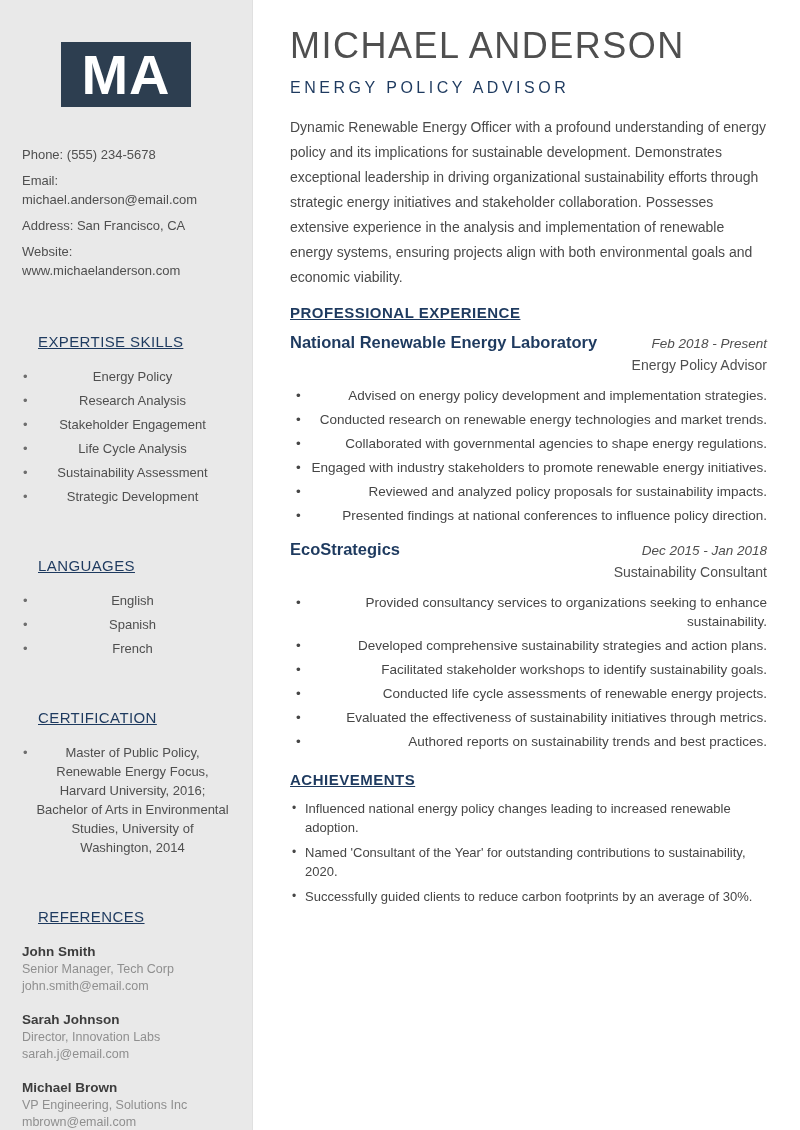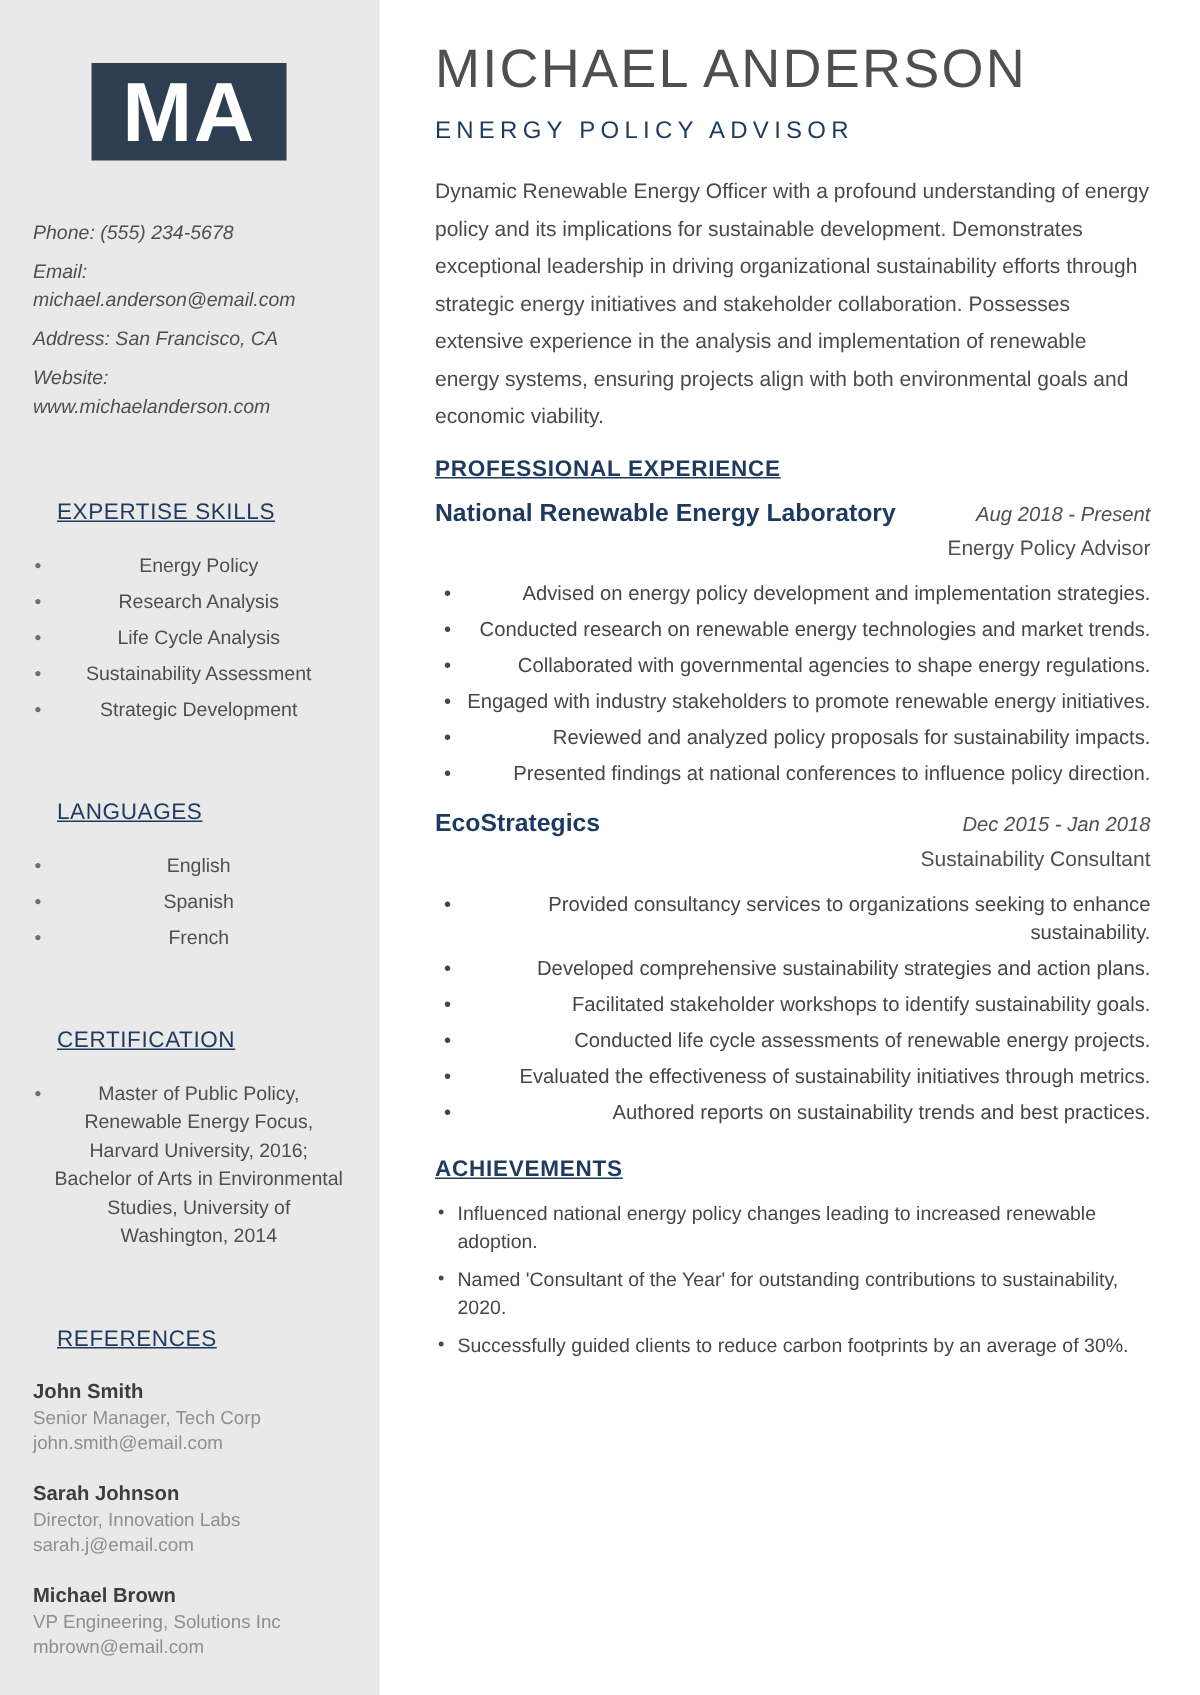--- a/index.html
+++ b/index.html
@@ -27,21 +27,21 @@
     padding:26px 22px 30px 22px;
     display:flex;flex-direction:column;
     border-right:1px solid #e0e0e0;
   }
   .monogram{
     width:130px;height:126px;margin:16px auto;
     background:var(--monogram-bg);
     color:#fff;display:flex;align-items:center;justify-content:center;
     font-size:56px;font-weight:700;letter-spacing:1px;
   }
-  .contact{margin-top:22px;font-style:italic;}
+  .contact{margin-top:22px;}
   .contact p{margin:0 0 7px 0;font-size:13px;line-height:19px;color:#4f4f4f;}
 
   .side-section{margin-top:30px;}
   .side-section h2{
     margin:16px;font-size:15px;font-weight:400;color:var(--accent);
     text-decoration:underline;letter-spacing:0.4px;
   }
   .side-list{list-style:none;margin:17px 0 0 0;padding:0;}
   .side-list li{
     position:relative;padding-left:13px;
@@ -104,20 +104,21 @@
       <p>Email: michael.anderson@email.com</p>
       <p>Address: San Francisco, CA</p>
       <p>Website: www.michaelanderson.com</p>
     </div>
 
     <section class="side-section">
       <h2>EXPERTISE SKILLS</h2>
       <ul class="side-list">
         <li>Energy Policy</li>
         <li>Research Analysis</li>
+        <li>Stakeholder Engagement</li>
         <li>Life Cycle Analysis</li>
         <li>Sustainability Assessment</li>
         <li>Strategic Development</li>
       </ul>
     </section>
 
     <section class="side-section">
       <h2>LANGUAGES</h2>
       <ul class="side-list">
         <li>English</li>
@@ -156,21 +157,21 @@
   <main class="main">
     <h1 class="cand-name">MICHAEL ANDERSON</h1>
     <div class="cand-title">ENERGY POLICY ADVISOR</div>
     <p class="summary">Dynamic Renewable Energy Officer with a profound understanding of energy policy and its implications for sustainable development. Demonstrates exceptional leadership in driving organizational sustainability efforts through strategic energy initiatives and stakeholder collaboration. Possesses extensive experience in the analysis and implementation of renewable energy systems, ensuring projects align with both environmental goals and economic viability.</p>
 
     <h2 class="main-heading">PROFESSIONAL EXPERIENCE</h2>
 
     <section class="job">
       <div class="job-header">
         <span class="company">National Renewable Energy Laboratory</span>
-        <span class="dates">Aug 2018 - Present</span>
+        <span class="dates">Feb 2018 - Present</span>
       </div>
       <div class="role">Energy Policy Advisor</div>
       <ul class="main-list">
         <li>Advised on energy policy development and implementation strategies.</li>
         <li>Conducted research on renewable energy technologies and market trends.</li>
         <li>Collaborated with governmental agencies to shape energy regulations.</li>
         <li>Engaged with industry stakeholders to promote renewable energy initiatives.</li>
         <li>Reviewed and analyzed policy proposals for sustainability impacts.</li>
         <li>Presented findings at national conferences to influence policy direction.</li>
       </ul>

